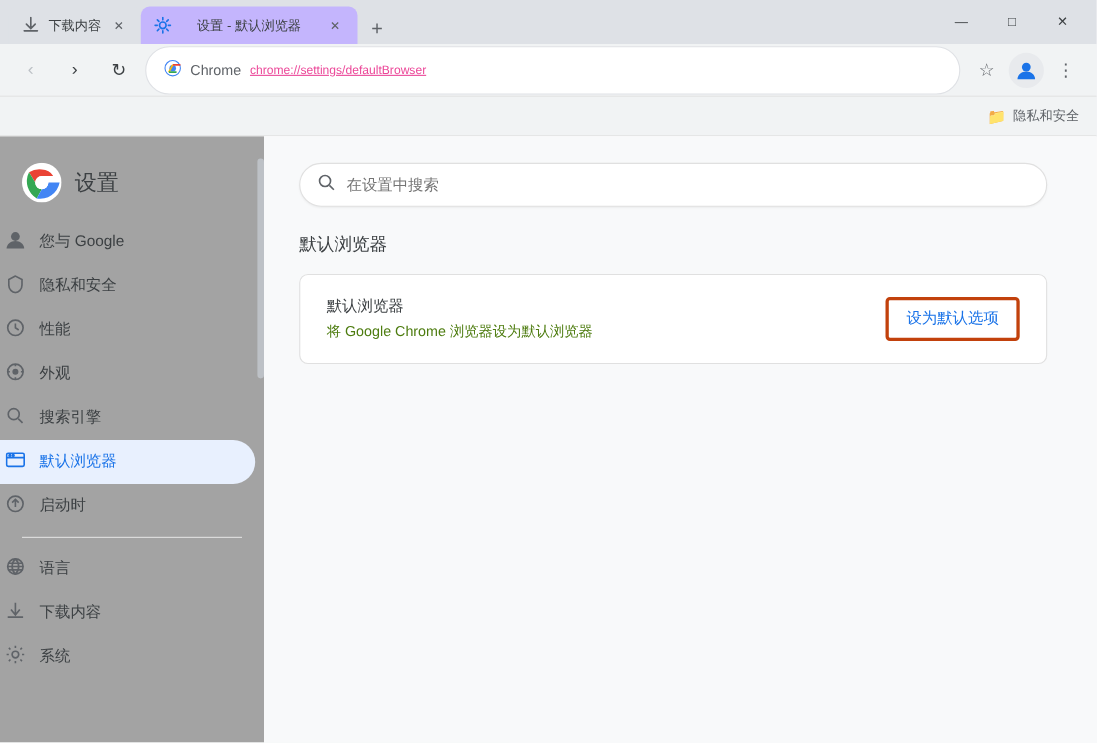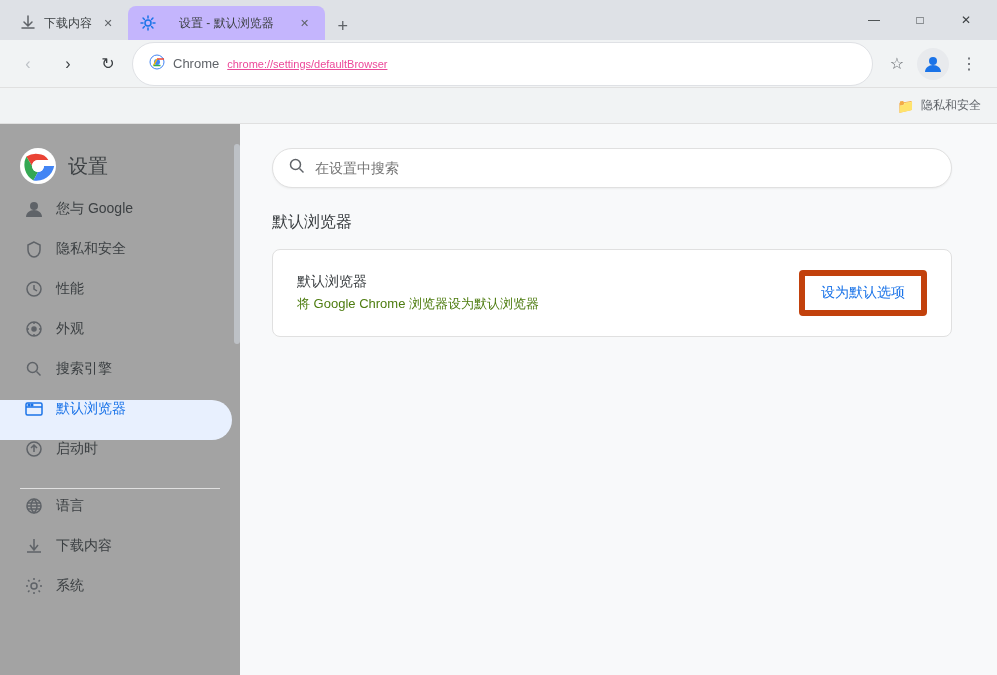--- a/index.html
+++ b/index.html
@@ -155,23 +155,23 @@
       gap: 12px;
       padding: 8px 20px 16px;
     }
     .sidebar-title {
       font-size: 20px;
       color: #3c4043;
       font-weight: 400;
     }
     .sidebar-item {
       display: flex;
-      align-items: flex-start;
+      align-items: center;
       gap: 12px;
-      padding: 0 24px;
+      padding: 0 4px;
       height: 40px;
       cursor: pointer;
       color: #3c4043;
       font-size: 14px;
       border-radius: 0 20px 20px 0;
       margin-right: 8px;
     }
     .sidebar-item.active {
       background: #e8f0fe;
       color: #1a73e8;
@@ -246,21 +246,21 @@
       font-weight: 500;
       color: #3c4043;
       margin-bottom: 4px;
     }
     .card-subtitle {
       font-size: 13px;
       color: #4d7c0f;
     }
     .set-default-btn {
       background: white;
-      border: 6px solid #c2410c;
+      border: 3px solid #c2410c;
       border-radius: 4px;
       padding: 8px 16px;
       font-size: 14px;
       color: #1a73e8;
       cursor: pointer;
       white-space: nowrap;
       font-family: inherit;
     }
 
     

